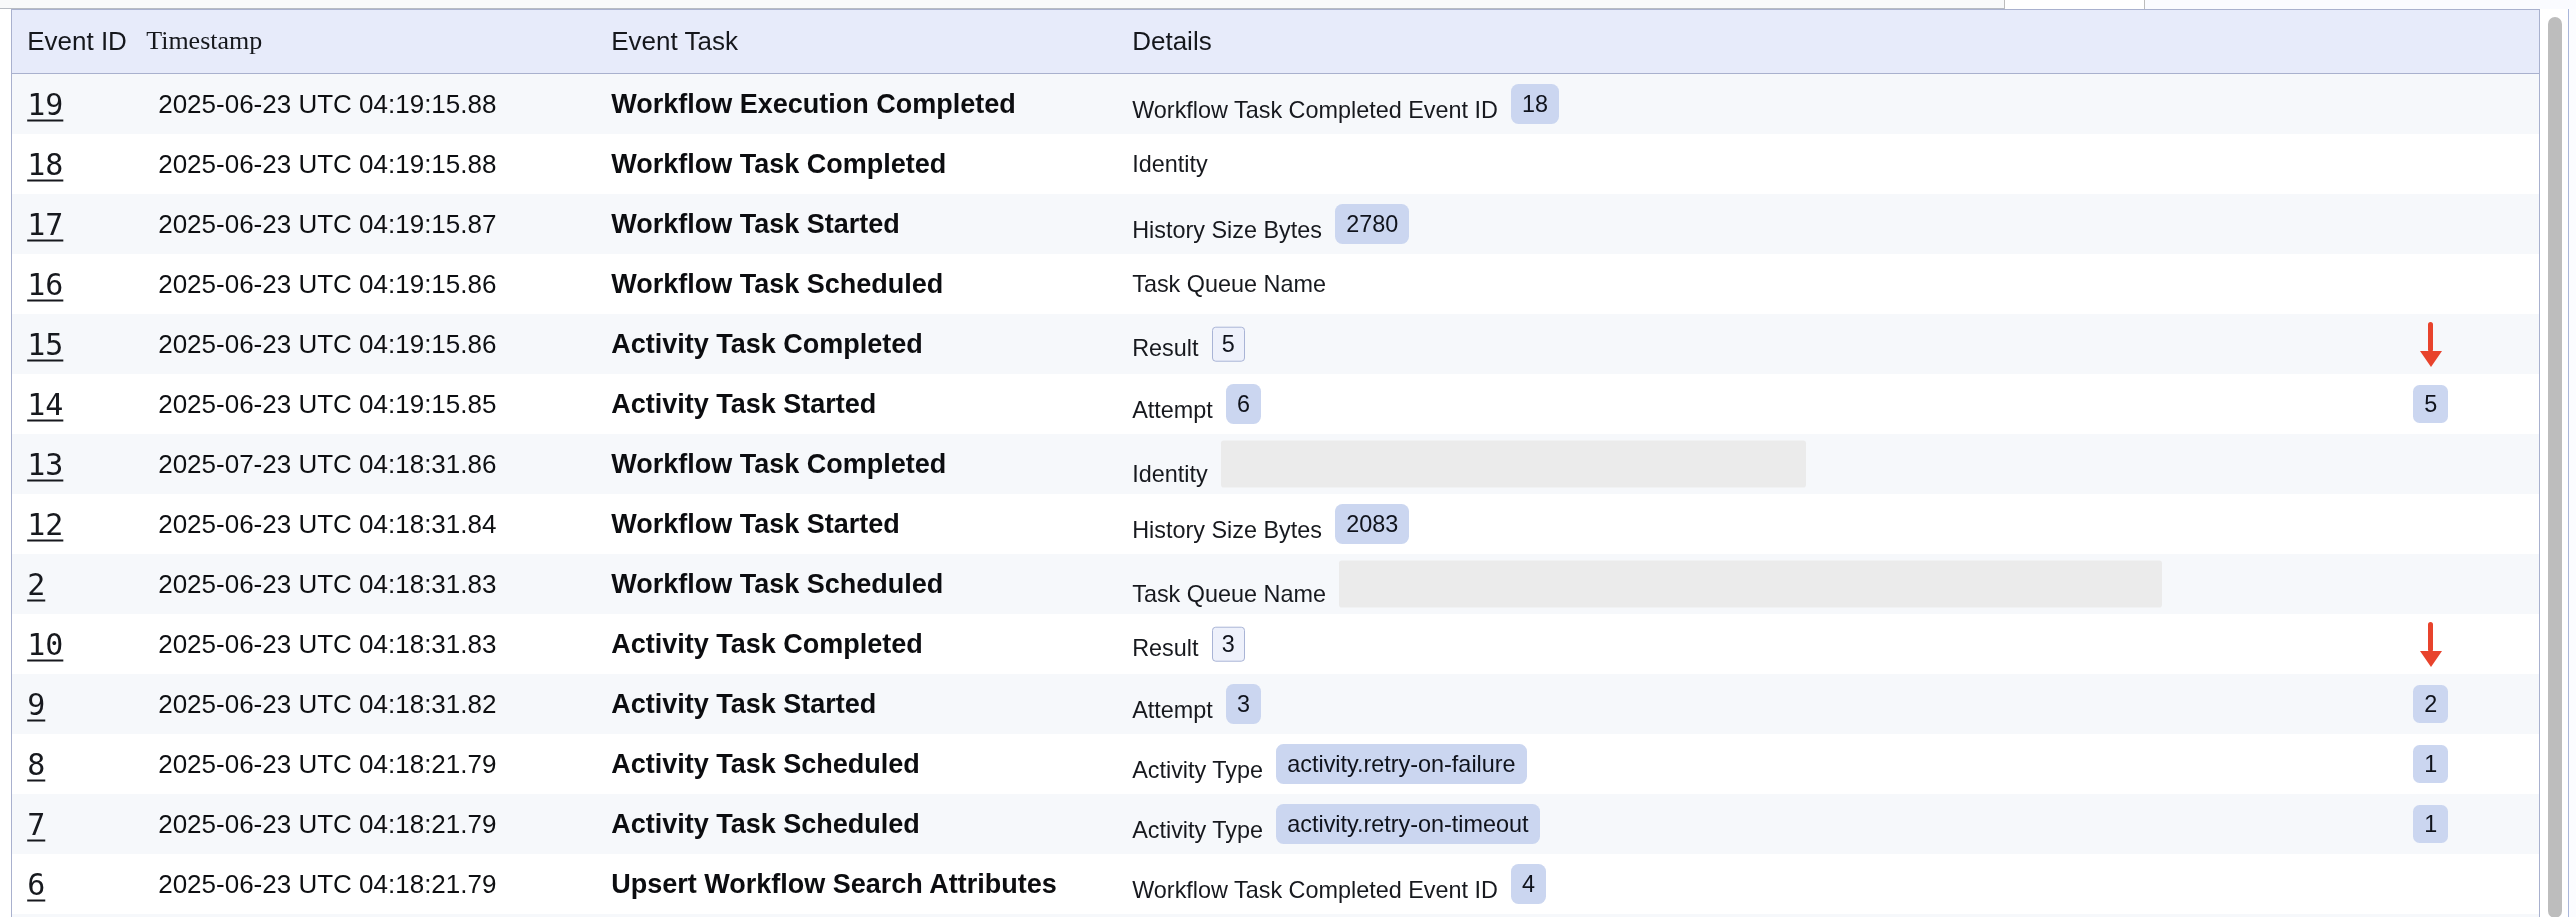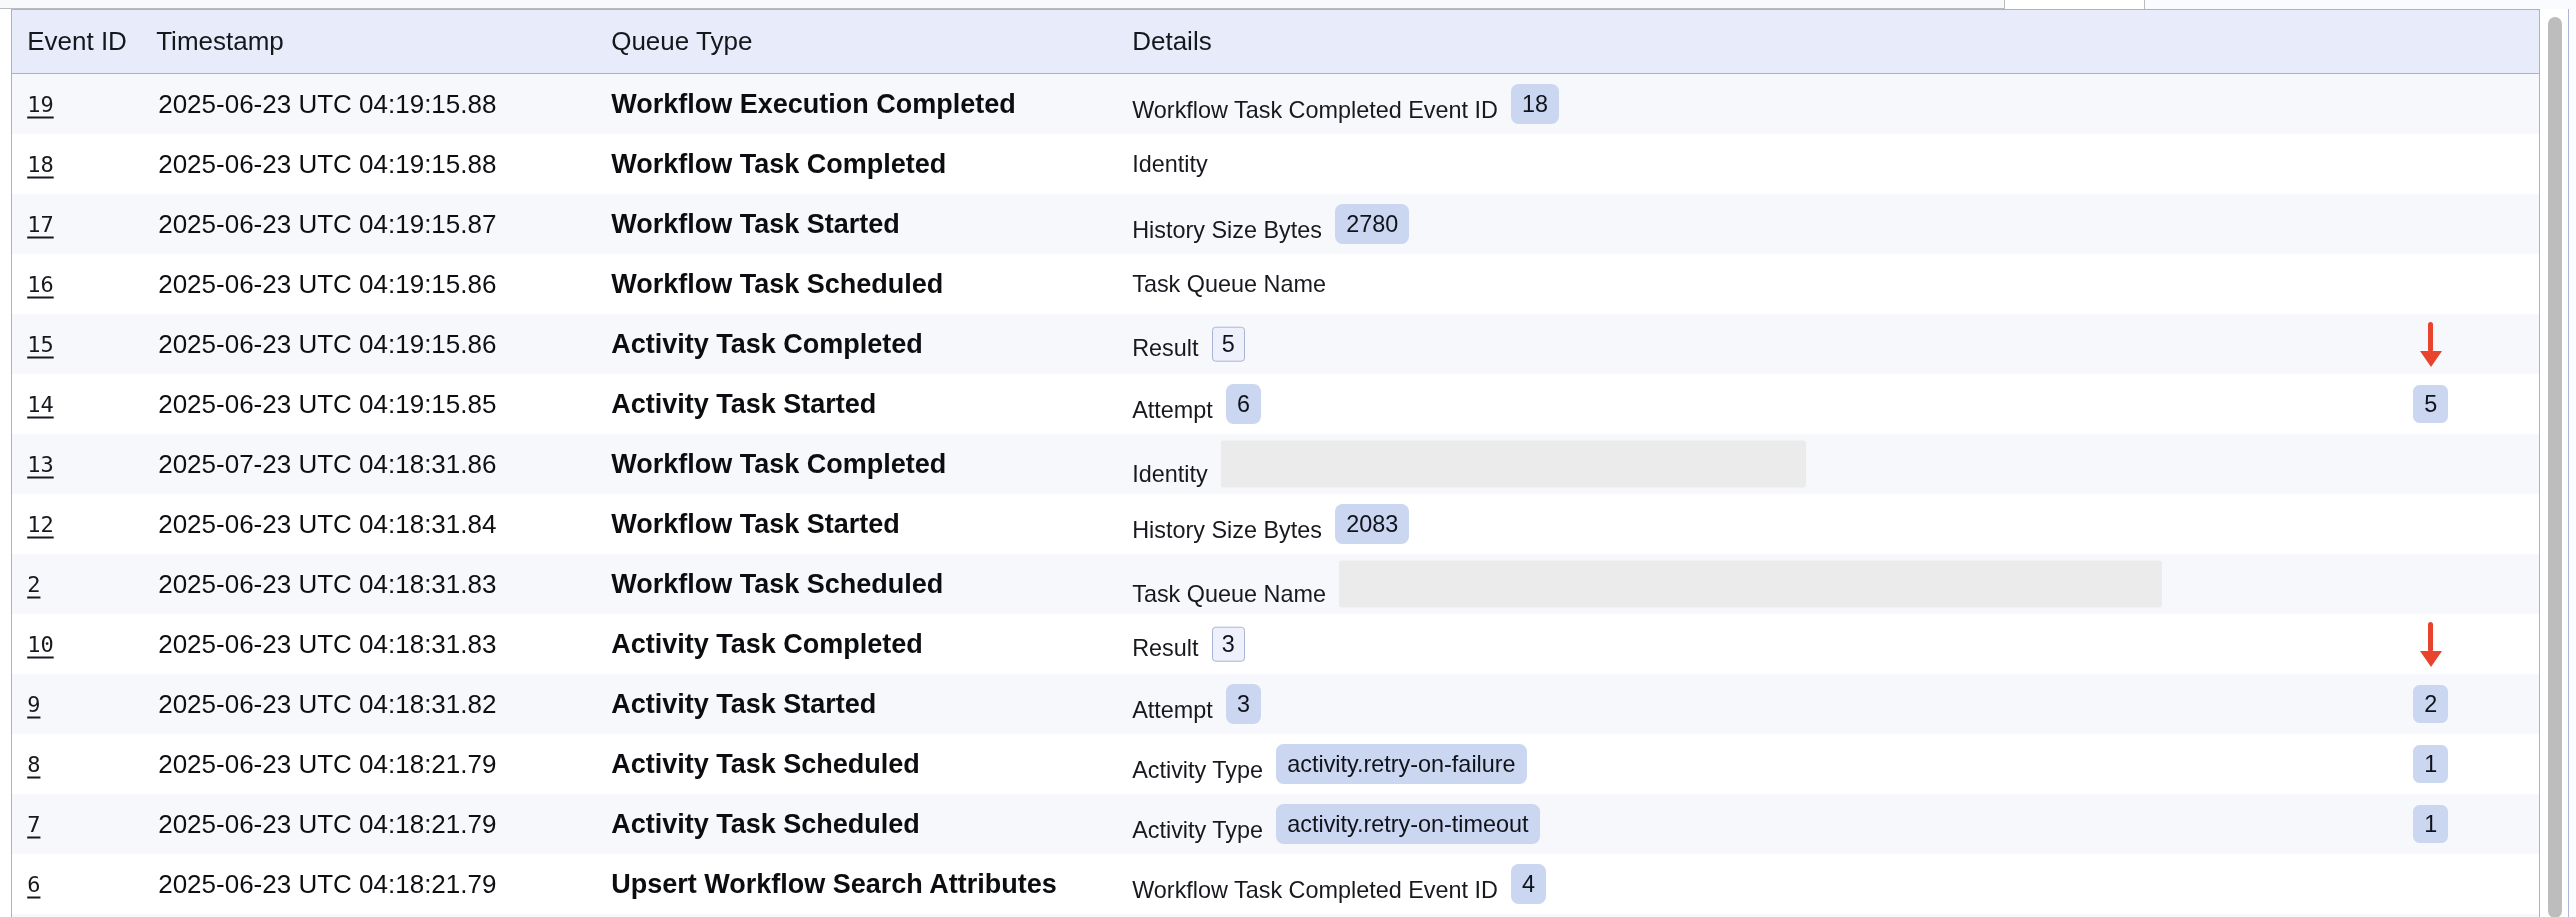--- a/index.html
+++ b/index.html
@@ -29,41 +29,41 @@
     background: #8b5cf6;
   }
   .thead {
     position: relative; height: 64px;
     background: var(--header-bg, #e7ebfa);
     border-bottom: 1.9px solid var(--header-border, #a9b1ce);
     font-size: 26px; font-weight: 500; color: #15171c;
   }
   .th { position: absolute; top: 0; line-height: 62px; white-space: nowrap; }
   .th-id       { left: 15px; }
-  .th-ts       { left: 144px; }
+  .th-ts       { left: 134px; font-family: Liberation Serif, serif; }
   .th-type     { left: 599px; }
   .th-details  { left: 1120px; }
   .th-billable { right: 8.4px; display: flex; align-items: center; height: 100%; }
 
   
   .header-arrow { display: inline-flex; align-items: center; margin-right: 26px; }
   .ha-line { width: 110px; height: 5.6px; background: var(--arrow-red, #e8432c); border-radius: 2.8px; }
   .ha-head { width: 0; height: 0; border-top: 11.2px solid transparent; border-bottom: 11.2px solid transparent; border-left: 16px solid var(--arrow-red, #e8432c); margin-left: -0.9px; }
 
   
   .tbody { position: relative; height: 843px; overflow: hidden; }
   .row { position: relative; height: 60px; }
   .row.alt { background: var(--row-alt-bg, #f6f8fb); }
   .row.plain { background: #ffffff; }
   .bottom-sliver { height: 3.7px; background: var(--row-alt-bg, #f6f8fb); }
 
   .cell { position: absolute; top: 50%; transform: translateY(-50%); white-space: nowrap; }
   .cell-id {
     left: 15px; font-family: "DejaVu Sans Mono", "Liberation Mono", monospace;
-    font-size: 22px; color: #17191e;
+    font-size: 30px; color: #17191e;
     text-decoration: underline; text-decoration-thickness: 1.9px; text-underline-offset: 4.7px;
   }
   .cell-ts   { left: 146px; font-size: 26px; color: #0e0f12; }
   .cell-type { left: 599px; font-size: 27px; font-weight: 700; color: #0c0d10; }
   .cell-details { left: 1120px; display: flex; align-items: flex-end; gap: 13px; }
   .detail-label { font-size: 23.4px; color: #17191e; }
   .detail-badge { font-size: 23.4px; color: #10131c; white-space: nowrap; }
   .detail-badge.solid {
     background: var(--badge-bg, #cbd6f0);
     border-radius: 7.5px; padding: 6.5px 11.2px;
@@ -102,21 +102,21 @@
 <div class="top-strip">
   <div class="strip-seg seg1"></div>
   <div class="strip-seg seg2"></div>
   <div class="strip-seg seg3"></div>
 </div>
 
 <div class="table-card">
   <div class="thead">
     <div class="th th-id">Event ID</div>
     <div class="th th-ts">Timestamp</div>
-    <div class="th th-type">Queue Type</div>
+    <div class="th th-type">Event Task</div>
     <div class="th th-details">Details</div>
   </div>
   <div class="tbody" id="tbody">
   <div class="row alt">
     <a href="#" class="cell cell-id">19</a>
     <div class="cell cell-ts">2025-06-23 UTC 04:19:15.88</div>
     <div class="cell cell-type">Workflow Execution Completed</div>
     <div class="cell cell-details">
       <span class="detail-label">Workflow Task Completed Event ID</span>
       <span class="detail-badge solid">18</span>

